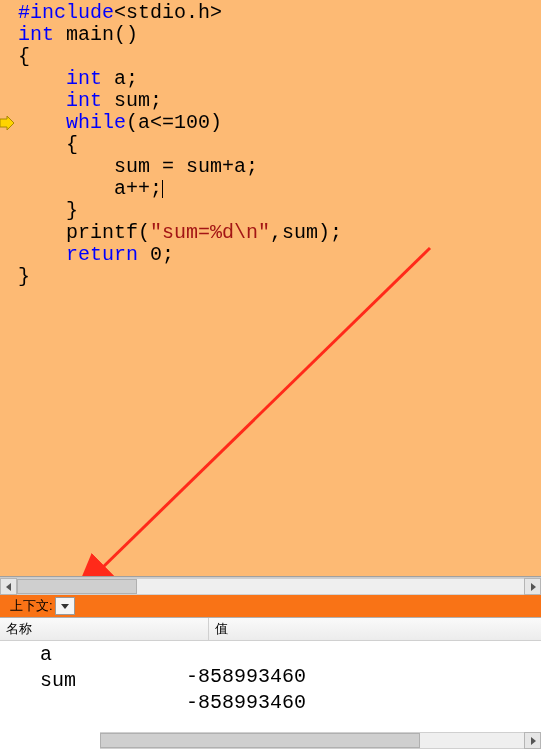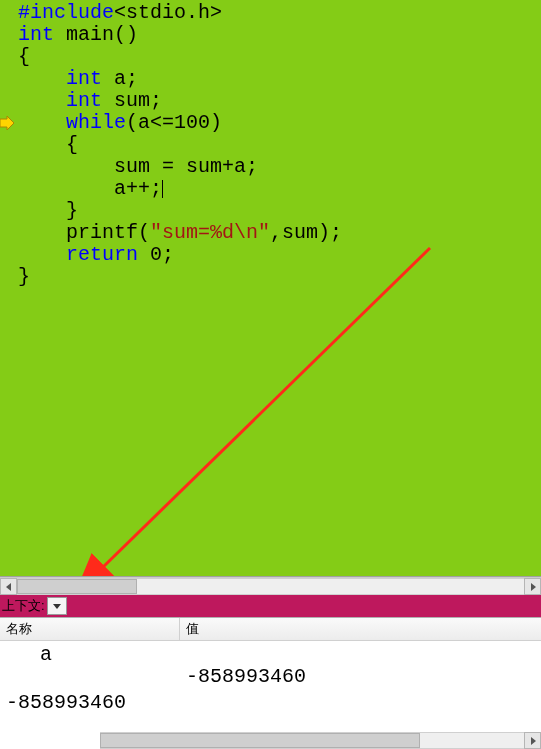--- a/index.html
+++ b/index.html
@@ -12,21 +12,21 @@
     height: 749px;
     overflow: hidden;
     display: flex;
     flex-direction: column;
     position: relative;
   }
   .editor-wrap {
     flex: 0 0 576px;
     position: relative;
     overflow: hidden;
-    background: #84cc16;
+    background: #fdba74;
     border-bottom: 1px solid #a0a0a0;
   }
   .code-area {
     padding: 2px 0 0 18px;
     line-height: 22px;
     white-space: pre;
     font-family: "Courier New", Consolas, monospace;
     font-size: 20px;
   }
   .kw { color: #0000ff; }
@@ -89,22 +89,22 @@
     border: 1px solid #b0b0b0;
     box-sizing: border-box;
   }
   .context-bar {
     height: 22px;
     display: flex;
     align-items: center;
     border-bottom: 1px solid #b0b0b0;
     font-family: "Microsoft YaHei", SimSun, Arial, sans-serif;
     font-size: 13px;
-    padding-left: 2px;
-    background: #be185d;
+    padding-left: 10px;
+    background: #f97316;
   }
   .context-label {
     margin-right: 2px;
   }
   .context-dd {
     width: 18px;
     height: 16px;
     border: 1px solid #999;
     background: #f5f5f5;
     display: flex;
@@ -116,21 +116,21 @@
   .vars-header {
     height: 22px;
     display: flex;
     flex-direction: row;
     background: linear-gradient(#fafafa, #ececec);
     border-bottom: 1px solid #d0d0d0;
     font-family: "Microsoft YaHei", SimSun, Arial, sans-serif;
     font-size: 13px;
   }
   .vars-col-name {
-    width: 180px;
+    width: 209px;
     padding: 2px 6px;
     border-right: 1px solid #d0d0d0;
     box-sizing: border-box;
   }
   .vars-col-value {
     flex: 1;
     padding: 2px 6px;
   }
   .vars-body {
     flex: 1;
@@ -231,20 +231,21 @@
   <div class="vars-col-name">名称</div>
   <div class="vars-col-value">值</div>
 </div>
 
 <div class="vars-body">
   <div class="vars-row">
     <div class="vars-cell-name">a</div>
     <div class="vars-cell-value">-858993460</div>
   </div>
   <div class="vars-row">
+    <div class="vars-cell-name">sum</div>
     <div class="vars-cell-value">-858993460</div>
   </div>
 
   <div class="footer-scroll">
     <div class="sb-track">
       <div class="sb-thumb"></div>
     </div>
     <div class="sb-btn">
       <svg width="8" height="8" viewBox="0 0 8 8">
           <polygon points="2,0 2,8 7,4" fill="#555"></polygon>

